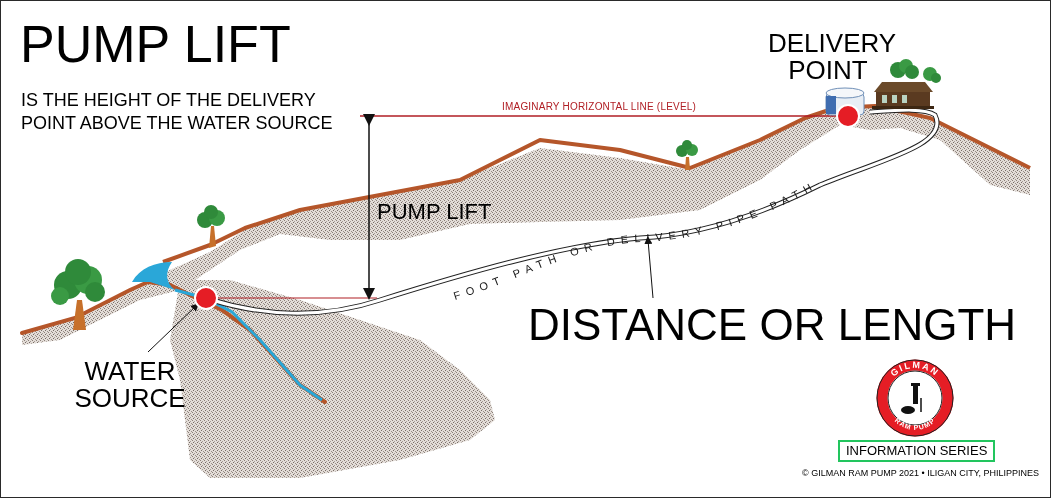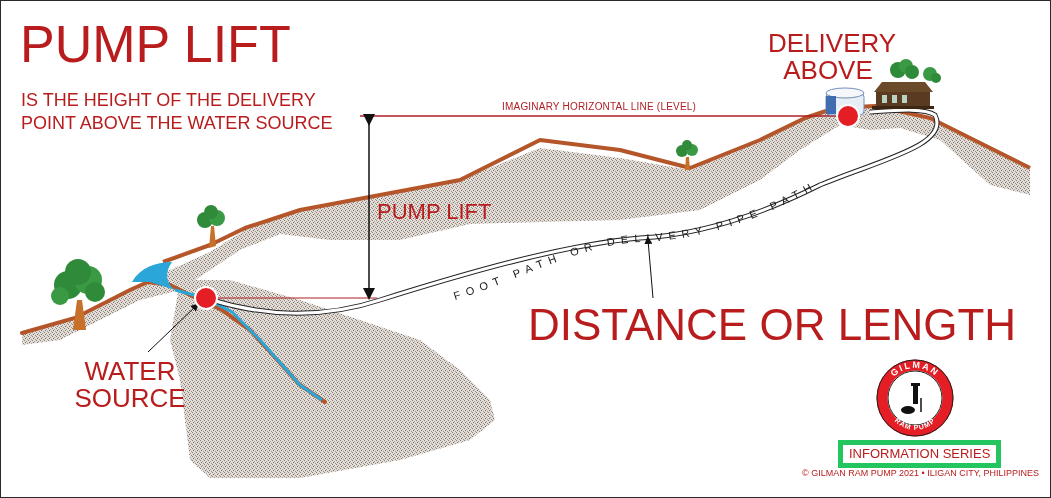--- a/index.html
+++ b/index.html
@@ -1,28 +1,28 @@
 <!DOCTYPE html>
 <html><head>
 <meta charset="utf-8">
 <style>
   html, body { margin: 0; padding: 0; background: #ffffff; }
   body { width: 1051px; height: 498px; overflow: hidden; position: relative; font-family: "Liberation Sans", "DejaVu Sans", sans-serif; }
   .frame { position: absolute; left: 0; top: 0; width: 1049px; height: 496px; border: 1px solid #2a2a2a; box-sizing: content-box; }
   svg.scene { position: absolute; left: 0; top: 0; }
-  .txt { position: absolute; color: #b91c1c; margin: 0; white-space: nowrap; }
+  .txt { position: absolute; color: #000000; margin: 0; white-space: nowrap; }
   .title { left: 20px; top: 14px; font-size: 52px; letter-spacing: 0px; font-weight: normal; line-height: 60px; }
   .subtitle { left: 21px; top: 73px; font-size: 18px; line-height: 23px; margin-top: 16px; }
   .label-big { font-size: 26px; line-height: 27px; text-align: center; }
   .delivery { left: 768px; top: 30px; width: 120px; }
   .water { left: 70px; top: 358px; width: 120px; }
   .pumplift { left: 377px; top: 199px; font-size: 22px; }
   .distance { left: 528px; top: 300px; font-size: 44px; }
   .horiz { left: 502px; top: 101px; font-size: 10px; color: #b01e24; letter-spacing: 0.2px; }
-  .info { left: 838px; top: 440px; border: 5px solid #22c55e; padding: 1px 6px; font-size: 13px; line-height: 16px; }
+  .info { left: 838px; top: 440px; border: 2px solid #22c55e; padding: 1px 6px; font-size: 13px; line-height: 16px; }
   .copy { left: 802px; top: 468px; font-size: 9px; }
 </style>
 </head>
 <body>
 
 <div class="frame"></div>
 
 <svg class="scene" width="1051" height="498" viewBox="0 0 1051 498">
   <defs>
     <pattern id="speckle" width="4" height="4" patternUnits="userSpaceOnUse">
@@ -130,21 +130,21 @@
 </svg>
 
 <h1 class="txt title">PUMP LIFT</h1>
 <div class="txt subtitle">
   <div>IS THE HEIGHT OF THE DELIVERY</div>
   <div>POINT ABOVE THE WATER SOURCE</div>
 </div>
 
 <div class="txt label-big delivery">
   <div>DELIVERY</div>
-  <div>ABOVE</div>
+  <div>POINT</div>
 </div>
 
 <div class="txt label-big water">
   <div>WATER</div>
   <div>SOURCE</div>
 </div>
 
 <div class="txt pumplift">PUMP LIFT</div>
 <div class="txt distance">DISTANCE OR LENGTH</div>
 <div class="txt horiz">IMAGINARY HORIZONTAL LINE (LEVEL)</div>

